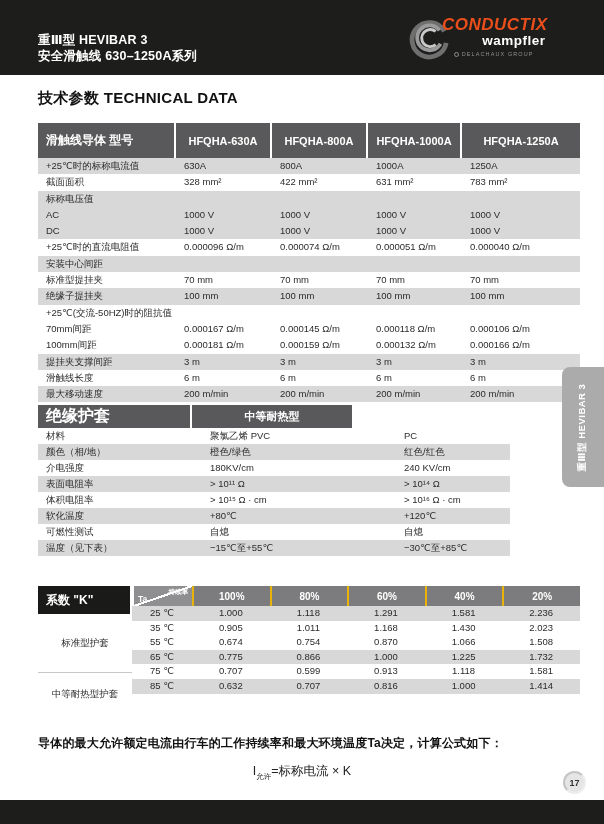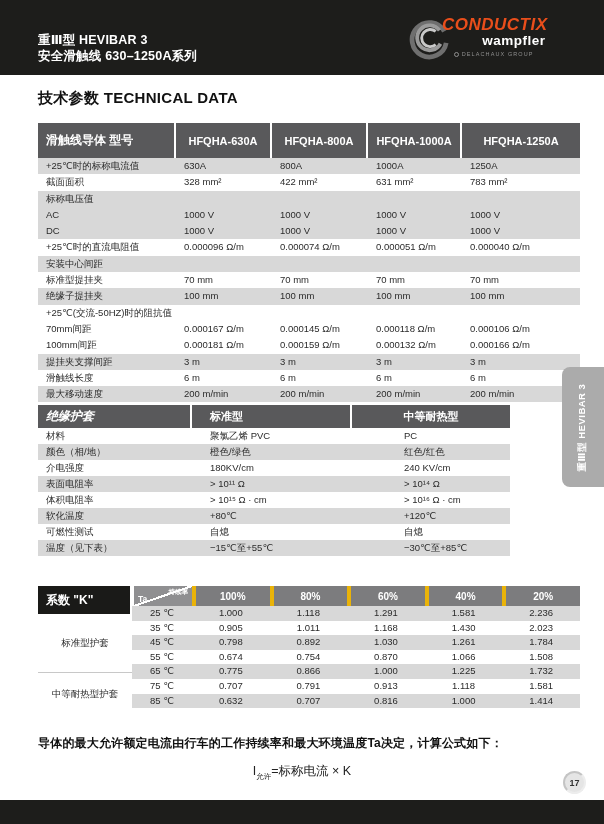--- a/index.html
+++ b/index.html
@@ -32,42 +32,42 @@
   .t1-head .hc { background:#59595b; color:#fff; font-weight:bold; display:flex; align-items:center; justify-content:center; font-size:11px; border-right:2px solid #fff; }
   .t1-head .hc:last-child { border-right:none; }
   .t1-head .hc.first { justify-content:flex-start; padding-left:8px; font-size:12px; }
   .t1-row { display:grid; grid-template-columns:138px 96px 96px 94px 118px; height:16.3px; align-items:center; }
   .t1-row .cell { padding-left:8px; line-height:16.3px; }
   
   .t2 { position:absolute; left:38px; top:405px; width:472px; font-size:9.5px; }
   .t2-head { display:grid; grid-template-columns:154px 160px 158px; height:23px; }
   .t2-head .hc { background:#59595b; color:#fff; font-weight:bold; display:flex; align-items:center; font-size:11px; border-right:2px solid #fff; }
   .t2-head .hc:last-child { border-right:none; justify-content:center; }
-  .t2-head .hc.first { padding-left:8px; font-size:12px;font-style:italic; }
+  .t2-head .hc.first { padding-left:8px; font-size:16px; }
   .t2-head .hc.std { padding-left:18px; }
   .t2-row { display:grid; grid-template-columns:154px 160px 158px; height:16px; align-items:center; }
   .t2-row .cell { line-height:16px; }
   .t2-row .c-label { padding-left:8px; }
   .t2-row .c-std { padding-left:18px; }
   .t2-row .c-heat { padding-left:52px; }
   
   .t3 { position:absolute; left:38px; top:586px; width:542px; font-size:9.5px; display:flex; }
   .t3-left { width:94px; flex:0 0 auto; }
   .t3-corner { height:28px; background:#1a1a18; color:#fff; font-weight:bold; font-size:12px; display:flex; align-items:center; padding-left:8px; border-right:2px solid #fff; }
   .t3-group { display:flex; align-items:center; justify-content:center; font-size:9.5px; color:#2b2b2b; }
   .t3-group.g1 { height:58.4px; }
   .t3-group.g2 { height:43.8px; border-top:1px solid #c8c8c8; }
   .t3-right { width:448px; flex:0 0 auto; }
   .t3-hrow { display:grid; grid-template-columns:60px repeat(5,77.6px); height:20px; }
   .t3-diag { position:relative; background:#8f8f91;
     background-image:linear-gradient(to bottom right, rgba(0,0,0,0) calc(50% - 1px), #ffffff calc(50% - 1px), #ffffff calc(50% + 1px), rgba(0,0,0,0) calc(50% + 1px));
     border-left:2px solid #fff; color:#fff; }
   .t3-diag .dtop { position:absolute; top:2px; right:4px; font-size:6.5px; font-weight:bold; }
   .t3-diag .dbot { position:absolute; bottom:2px; left:4px; font-size:8.5px; font-weight:bold; }
-  .t3-hrow .pc { background:#7c7c7e; color:#fff; font-weight:bold; font-size:10px; display:flex; align-items:center; justify-content:center; border-left:4px solid #eab308; }
+  .t3-hrow .pc { background:#7c7c7e; color:#fff; font-weight:bold; font-size:10px; display:flex; align-items:center; justify-content:center; border-left:2px solid #eab308; }
   .t3-row { display:grid; grid-template-columns:60px repeat(5,77.6px); height:14.6px; align-items:center; }
   .t3-row .cell { text-align:center; line-height:14.6px; }
   
   .note { position:absolute; left:38px; top:735px; width:540px; font-size:12px; font-weight:bold; color:#111; letter-spacing:0.2px; }
   .formula { position:absolute; left:0; top:763px; width:604px; text-align:center; font-size:12.5px; color:#222; }
   .formula sub { font-size:7.5px; }
   
   .footer-bar { position:absolute; left:0; bottom:0; width:604px; height:24px; background:#1d1d1b; }
   .page-circle { position:absolute; left:563px; top:771px; width:23px; height:23px; border-radius:50%;
     background:#e5e5e5; border:2px solid #c4c4c4; border-right-color:#ededed; border-bottom-color:#ededed;
@@ -218,21 +218,20 @@
           <div class="cell">200 m/min</div>
           <div class="cell">200 m/min</div>
           <div class="cell">200 m/min</div>
         </div>
       </div>
   </div>
 
   <div class="t2">
     <div class="t2-head">
       <div class="hc first">绝缘护套</div>
-      <div class="hc std">标准型</div>
       <div class="hc">中等耐热型</div>
     </div>
     <div id="t2-body">
         <div class="t2-row">
           <div class="cell c-label">材料</div>
           <div class="cell c-std">聚氯乙烯  PVC</div>
           <div class="cell c-heat">PC</div>
         </div>
         <div class="t2-row shaded">
           <div class="cell c-label">颜色（相/地）</div>
@@ -300,48 +299,40 @@
             <div class="cell">2.236</div>
           </div>
           <div class="t3-row">
             <div class="cell">35 ℃</div>
             <div class="cell">0.905</div>
             <div class="cell">1.011</div>
             <div class="cell">1.168</div>
             <div class="cell">1.430</div>
             <div class="cell">2.023</div>
           </div>
-          <div class="t3-row shaded">
-            <div class="cell">45 ℃</div>
-            <div class="cell">0.798</div>
-            <div class="cell">0.892</div>
-            <div class="cell">1.030</div>
-            <div class="cell">1.261</div>
-            <div class="cell">1.784</div>
-          </div>
           <div class="t3-row">
             <div class="cell">55 ℃</div>
             <div class="cell">0.674</div>
             <div class="cell">0.754</div>
             <div class="cell">0.870</div>
             <div class="cell">1.066</div>
             <div class="cell">1.508</div>
           </div>
           <div class="t3-row shaded">
             <div class="cell">65 ℃</div>
             <div class="cell">0.775</div>
             <div class="cell">0.866</div>
             <div class="cell">1.000</div>
             <div class="cell">1.225</div>
             <div class="cell">1.732</div>
           </div>
           <div class="t3-row">
             <div class="cell">75 ℃</div>
             <div class="cell">0.707</div>
-            <div class="cell">0.791</div>
+            <div class="cell">0.599</div>
             <div class="cell">0.913</div>
             <div class="cell">1.118</div>
             <div class="cell">1.581</div>
           </div>
           <div class="t3-row shaded">
             <div class="cell">85 ℃</div>
             <div class="cell">0.632</div>
             <div class="cell">0.707</div>
             <div class="cell">0.816</div>
             <div class="cell">1.000</div>

